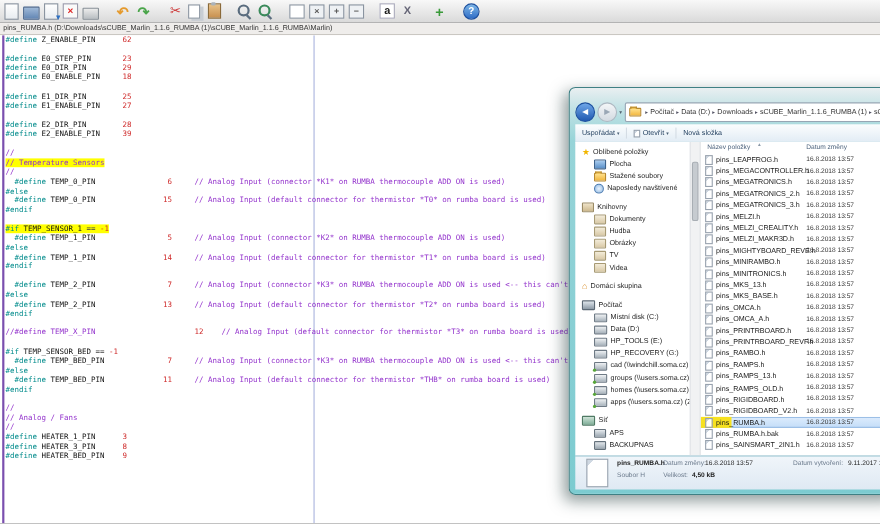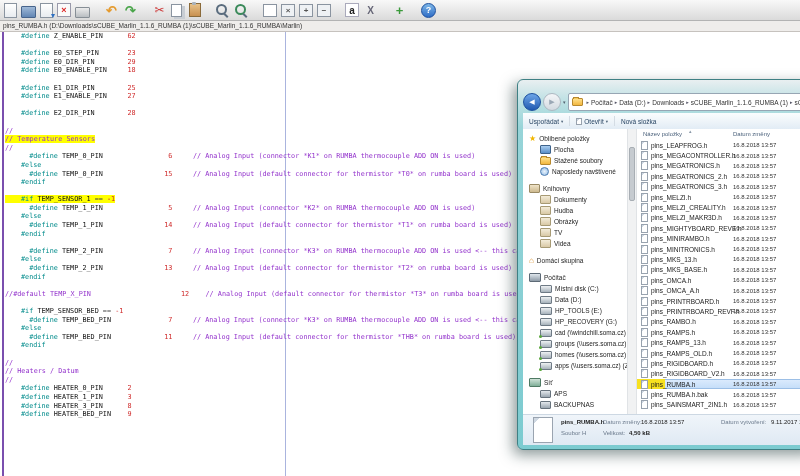--- a/index.html
+++ b/index.html
@@ -39,21 +39,21 @@
   .ed-tabbar{position:absolute;top:21px;left:0;width:800px;height:10px;background:#efedeb;
     border-bottom:1px solid #c6c2be;}
   .ed-tab{font-size:6.5px;color:#333;padding-left:3px;line-height:10px;display:block;white-space:nowrap;}
 
   
   .code{position:absolute;top:32px;left:0;width:800px;height:444px;background:#fff;overflow:hidden;}
   .gutterline{position:absolute;left:2px;top:0;bottom:0;width:2px;background:#7a4fae;}
   .marginline{position:absolute;left:285px;top:0;bottom:0;width:1px;background:#aab4de;}
   .code-lines{position:absolute;left:5px;top:0;right:0;font-family:"DejaVu Sans Mono",monospace;font-size:6.8px;}
   .cl{height:8.6px;line-height:8.6px;white-space:pre;}
-  .s-k{color:#008b8b;padding-left:16px;}.s-t{color:#111;}.s-n{color:#cf2a2a;}.s-c{color:#9333cc;}.s-o{color:#444;}
+  .s-k{color:#008b8b;}.s-t{color:#111;}.s-n{color:#cf2a2a;}.s-c{color:#9333cc;}.s-o{color:#444;}
   .hl{background:#ffff00;}
 
   
   .win{position:absolute;left:517px;top:79px;width:300px;height:371px;border-radius:6px;
     border:1px solid #3f8084;box-sizing:border-box;
     background:linear-gradient(180deg,#e9eff1 0%,#c2e2e5 5%,#97d4d8 13%,#7ccbd0 100%);
     box-shadow:-4px 5px 14px rgba(30,55,55,.5);}
   .navbar{position:absolute;top:12px;left:5px;right:0;height:20px;display:flex;align-items:center;gap:2px;}
   .navbtn{width:16px;height:16px;border-radius:50%;display:inline-flex;align-items:center;justify-content:center;font-size:7px;flex:0 0 auto;}
   .back{background:linear-gradient(#6ea6e8,#2059b0);border:1px solid #1c4f9e;color:#fff;}
@@ -160,52 +160,52 @@
         <div class="cl"><span class="s-k">#define </span><span class="s-t">Z_ENABLE_PIN      </span><span class="s-n">62</span></div>
         <div class="cl"></div>
         <div class="cl"><span class="s-k">#define </span><span class="s-t">E0_STEP_PIN       </span><span class="s-n">23</span></div>
         <div class="cl"><span class="s-k">#define </span><span class="s-t">E0_DIR_PIN        </span><span class="s-n">29</span></div>
         <div class="cl"><span class="s-k">#define </span><span class="s-t">E0_ENABLE_PIN     </span><span class="s-n">18</span></div>
         <div class="cl"></div>
         <div class="cl"><span class="s-k">#define </span><span class="s-t">E1_DIR_PIN        </span><span class="s-n">25</span></div>
         <div class="cl"><span class="s-k">#define </span><span class="s-t">E1_ENABLE_PIN     </span><span class="s-n">27</span></div>
         <div class="cl"></div>
         <div class="cl"><span class="s-k">#define </span><span class="s-t">E2_DIR_PIN        </span><span class="s-n">28</span></div>
+        <div class="cl"><span class="s-k">#define </span><span class="s-t">E2_ENABLE_PIN     </span><span class="s-n">39</span></div>
         <div class="cl"></div>
         <div class="cl"><span class="s-c">//</span></div>
         <div class="cl"><span class="hl"><span class="s-c">// Temperature Sensors</span></span></div>
         <div class="cl"><span class="s-c">//</span></div>
         <div class="cl"><span class="s-t">  </span><span class="s-k">#define </span><span class="s-t">TEMP_0_PIN                </span><span class="s-n">6</span><span class="s-t">     </span><span class="s-c">// Analog Input (connector *K1* on RUMBA thermocouple ADD ON is used)</span></div>
         <div class="cl"><span class="s-k">#else</span></div>
         <div class="cl"><span class="s-t">  </span><span class="s-k">#define </span><span class="s-t">TEMP_0_PIN               </span><span class="s-n">15</span><span class="s-t">     </span><span class="s-c">// Analog Input (default connector for thermistor *T0* on rumba board is used)</span></div>
         <div class="cl"><span class="s-k">#endif</span></div>
         <div class="cl"></div>
         <div class="cl"><span class="hl"><span class="s-k">#if </span><span class="s-t">TEMP_SENSOR_1 </span><span class="s-o">== </span><span class="s-n">-1</span></span></div>
         <div class="cl"><span class="s-t">  </span><span class="s-k">#define </span><span class="s-t">TEMP_1_PIN                </span><span class="s-n">5</span><span class="s-t">     </span><span class="s-c">// Analog Input (connector *K2* on RUMBA thermocouple ADD ON is used)</span></div>
         <div class="cl"><span class="s-k">#else</span></div>
         <div class="cl"><span class="s-t">  </span><span class="s-k">#define </span><span class="s-t">TEMP_1_PIN               </span><span class="s-n">14</span><span class="s-t">     </span><span class="s-c">// Analog Input (default connector for thermistor *T1* on rumba board is used)</span></div>
         <div class="cl"><span class="s-k">#endif</span></div>
         <div class="cl"></div>
         <div class="cl"><span class="s-t">  </span><span class="s-k">#define </span><span class="s-t">TEMP_2_PIN                </span><span class="s-n">7</span><span class="s-t">     </span><span class="s-c">// Analog Input (connector *K3* on RUMBA thermocouple ADD ON is used &lt;-- this can't be used when TEMP_SENSOR_BED is defined as thermocouple)</span></div>
         <div class="cl"><span class="s-k">#else</span></div>
         <div class="cl"><span class="s-t">  </span><span class="s-k">#define </span><span class="s-t">TEMP_2_PIN               </span><span class="s-n">13</span><span class="s-t">     </span><span class="s-c">// Analog Input (default connector for thermistor *T2* on rumba board is used)</span></div>
         <div class="cl"><span class="s-k">#endif</span></div>
         <div class="cl"></div>
-        <div class="cl"><span class="s-c">//#default TEMP_X_PIN</span><span class="s-t">                      </span><span class="s-n">12</span><span class="s-t">    </span><span class="s-c">// Analog Input (default connector for thermistor *T3* on rumba board is used)</span></div>
+        <div class="cl"><span class="s-c">//#define TEMP_X_PIN</span><span class="s-t">                      </span><span class="s-n">12</span><span class="s-t">    </span><span class="s-c">// Analog Input (default connector for thermistor *T3* on rumba board is used)</span></div>
         <div class="cl"></div>
         <div class="cl"><span class="s-k">#if </span><span class="s-t">TEMP_SENSOR_BED </span><span class="s-o">== </span><span class="s-n">-1</span></div>
         <div class="cl"><span class="s-t">  </span><span class="s-k">#define </span><span class="s-t">TEMP_BED_PIN              </span><span class="s-n">7</span><span class="s-t">     </span><span class="s-c">// Analog Input (connector *K3* on RUMBA thermocouple ADD ON is used &lt;-- this can't be used when TEMP_SENSOR_2 is defined as thermocouple)</span></div>
         <div class="cl"><span class="s-k">#else</span></div>
         <div class="cl"><span class="s-t">  </span><span class="s-k">#define </span><span class="s-t">TEMP_BED_PIN             </span><span class="s-n">11</span><span class="s-t">     </span><span class="s-c">// Analog Input (default connector for thermistor *THB* on rumba board is used)</span></div>
         <div class="cl"><span class="s-k">#endif</span></div>
         <div class="cl"></div>
         <div class="cl"><span class="s-c">//</span></div>
-        <div class="cl"><span class="s-c">// Heaters / Datum</span></div>
+        <div class="cl"><span class="s-c">// Analog / Fans</span></div>
         <div class="cl"><span class="s-c">//</span></div>
-        <div class="cl"><span class="s-k">#define </span><span class="s-t">HEATER_0_PIN      </span><span class="s-n">2</span></div>
         <div class="cl"><span class="s-k">#define </span><span class="s-t">HEATER_1_PIN      </span><span class="s-n">3</span></div>
         <div class="cl"><span class="s-k">#define </span><span class="s-t">HEATER_3_PIN      </span><span class="s-n">8</span></div>
         <div class="cl"><span class="s-k">#define </span><span class="s-t">HEATER_BED_PIN    </span><span class="s-n">9</span></div>
       </div>
   </div>
 
   <div class="win">
 
     <div class="navbar">
       <span class="navbtn back">

